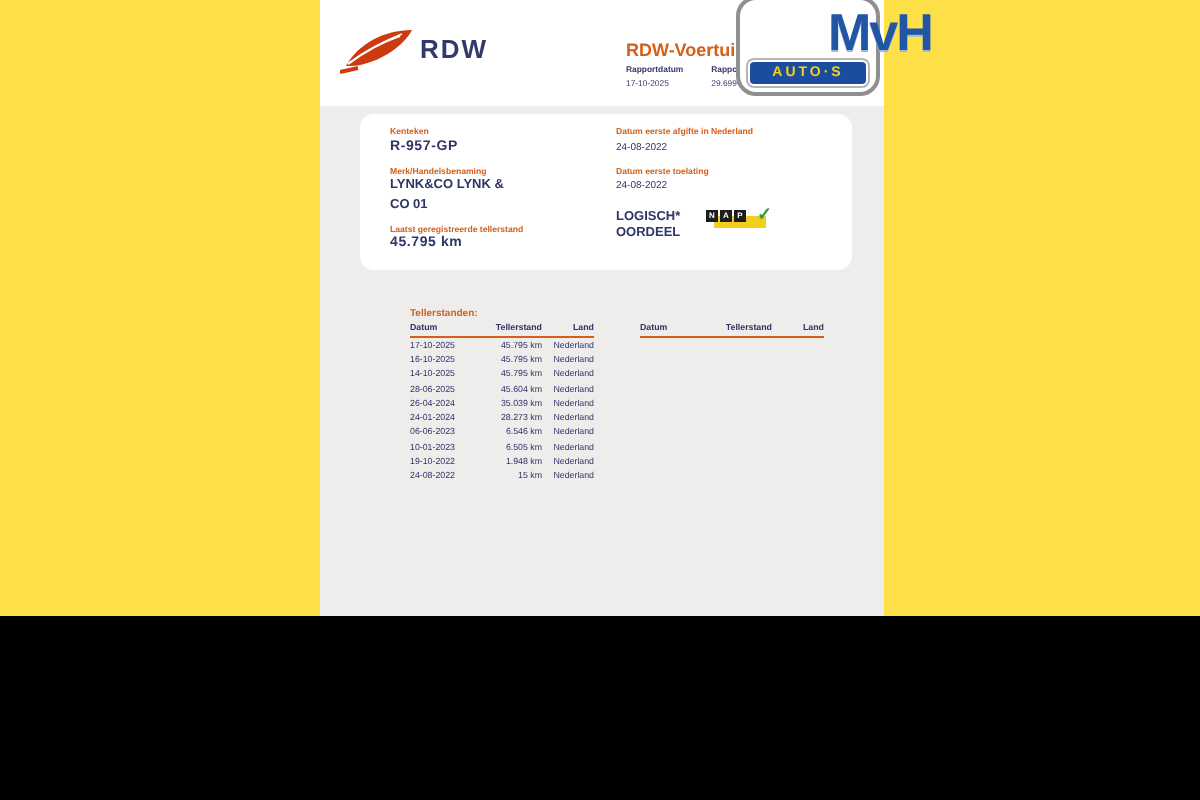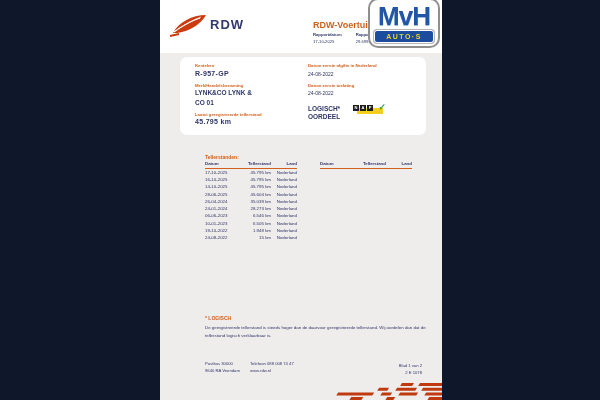--- a/index.html
+++ b/index.html
@@ -1,16 +1,16 @@
 <!DOCTYPE html>
 <html><head>
 <meta charset="utf-8">
 <style>
   html,body{margin:0;padding:0;background:#000;}
-  .stage{position:relative;width:600px;height:400px;background:#0f172a;overflow:hidden;
+  .stage{position:relative;width:600px;height:308px;background:#fde047;overflow:hidden;
          font-family:"Liberation Sans",sans-serif;}
   
   .doc{position:absolute;left:160px;top:0;width:282px;height:400px;background:#efecec;}
   .doc-header{position:absolute;left:0;top:0;width:282px;height:53px;background:#fff;}
   .rdw-logo{position:absolute;left:10px;top:12px;}
   .rdw-word{position:absolute;left:50px;top:17px;font-size:13px;font-weight:700;
             color:#33396b;letter-spacing:1px;}
   .doc-title{position:absolute;left:153px;top:20px;font-size:9px;font-weight:700;color:#d2601a;}
   .meta{position:absolute;left:153px;top:32px;display:flex;gap:14px;}
   .meta-label{font-size:4.2px;font-weight:700;color:#33396b;display:block;}
@@ -49,23 +49,23 @@
   .fn-body{font-size:4.4px;color:#2f3566;line-height:7.5px;}
   
   .pfooter{position:absolute;left:0;top:360px;width:282px;font-size:4.2px;color:#33396b;}
   .pf-col1{position:absolute;left:45px;top:0;line-height:7px;}
   .pf-col2{position:absolute;left:90px;top:0;line-height:7px;}
   .pf-right{position:absolute;right:20px;top:2px;text-align:right;line-height:7px;}
   .swoosh{position:absolute;left:150px;top:383px;}
   
   .mvh{position:absolute;left:368px;top:-2px;width:72px;height:50px;background:#fff;
        border:2px solid #8f8f8f;border-radius:10px;box-sizing:border-box;}
-  .mvh-word{position:absolute;left:0;top:1px;width:100%;text-align:center;font-size:26px;
+  .mvh-word{position:absolute;left:0;top:1px;width:100%;text-align:left;font-size:26px;
             font-weight:800;color:#2156a5;letter-spacing:-1px;
-            text-shadow:0 1px 0 #9db7dd;}
+            text-shadow:0 1px 0 #9db7dd;padding-left:44px;}
   .mvh-banner{position:absolute;left:50%;transform:translateX(-50%);bottom:3px;width:58px;height:11px;
               background:#1b4c9e;border:1px solid #fff;box-shadow:0 0 0 1px #b5b5b5;border-radius:3px;
               display:flex;align-items:center;justify-content:center;}
   .mvh-banner span{color:#f5d220;font-size:7px;font-weight:800;letter-spacing:1.5px;}
 </style>
 </head>
 <body>
 
 <div class="stage">
   <div class="doc">

